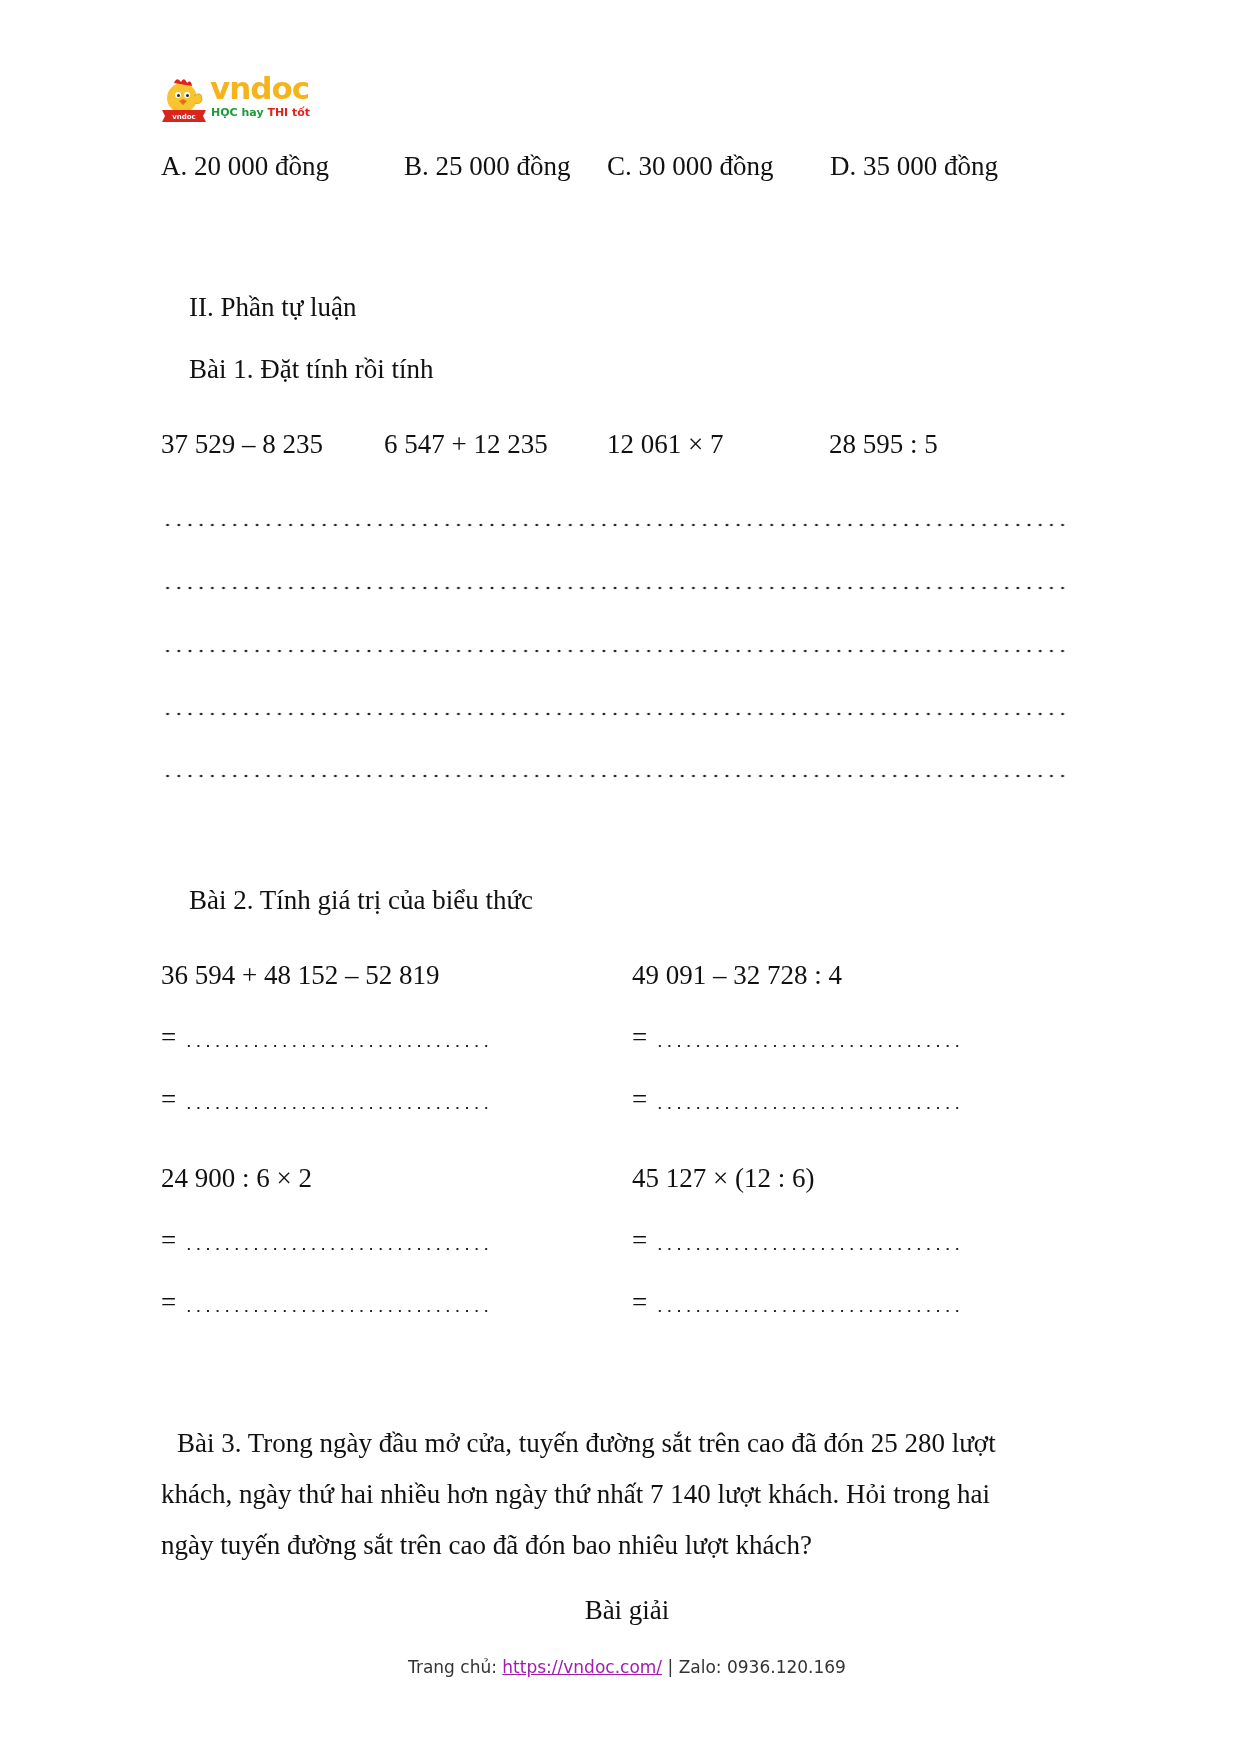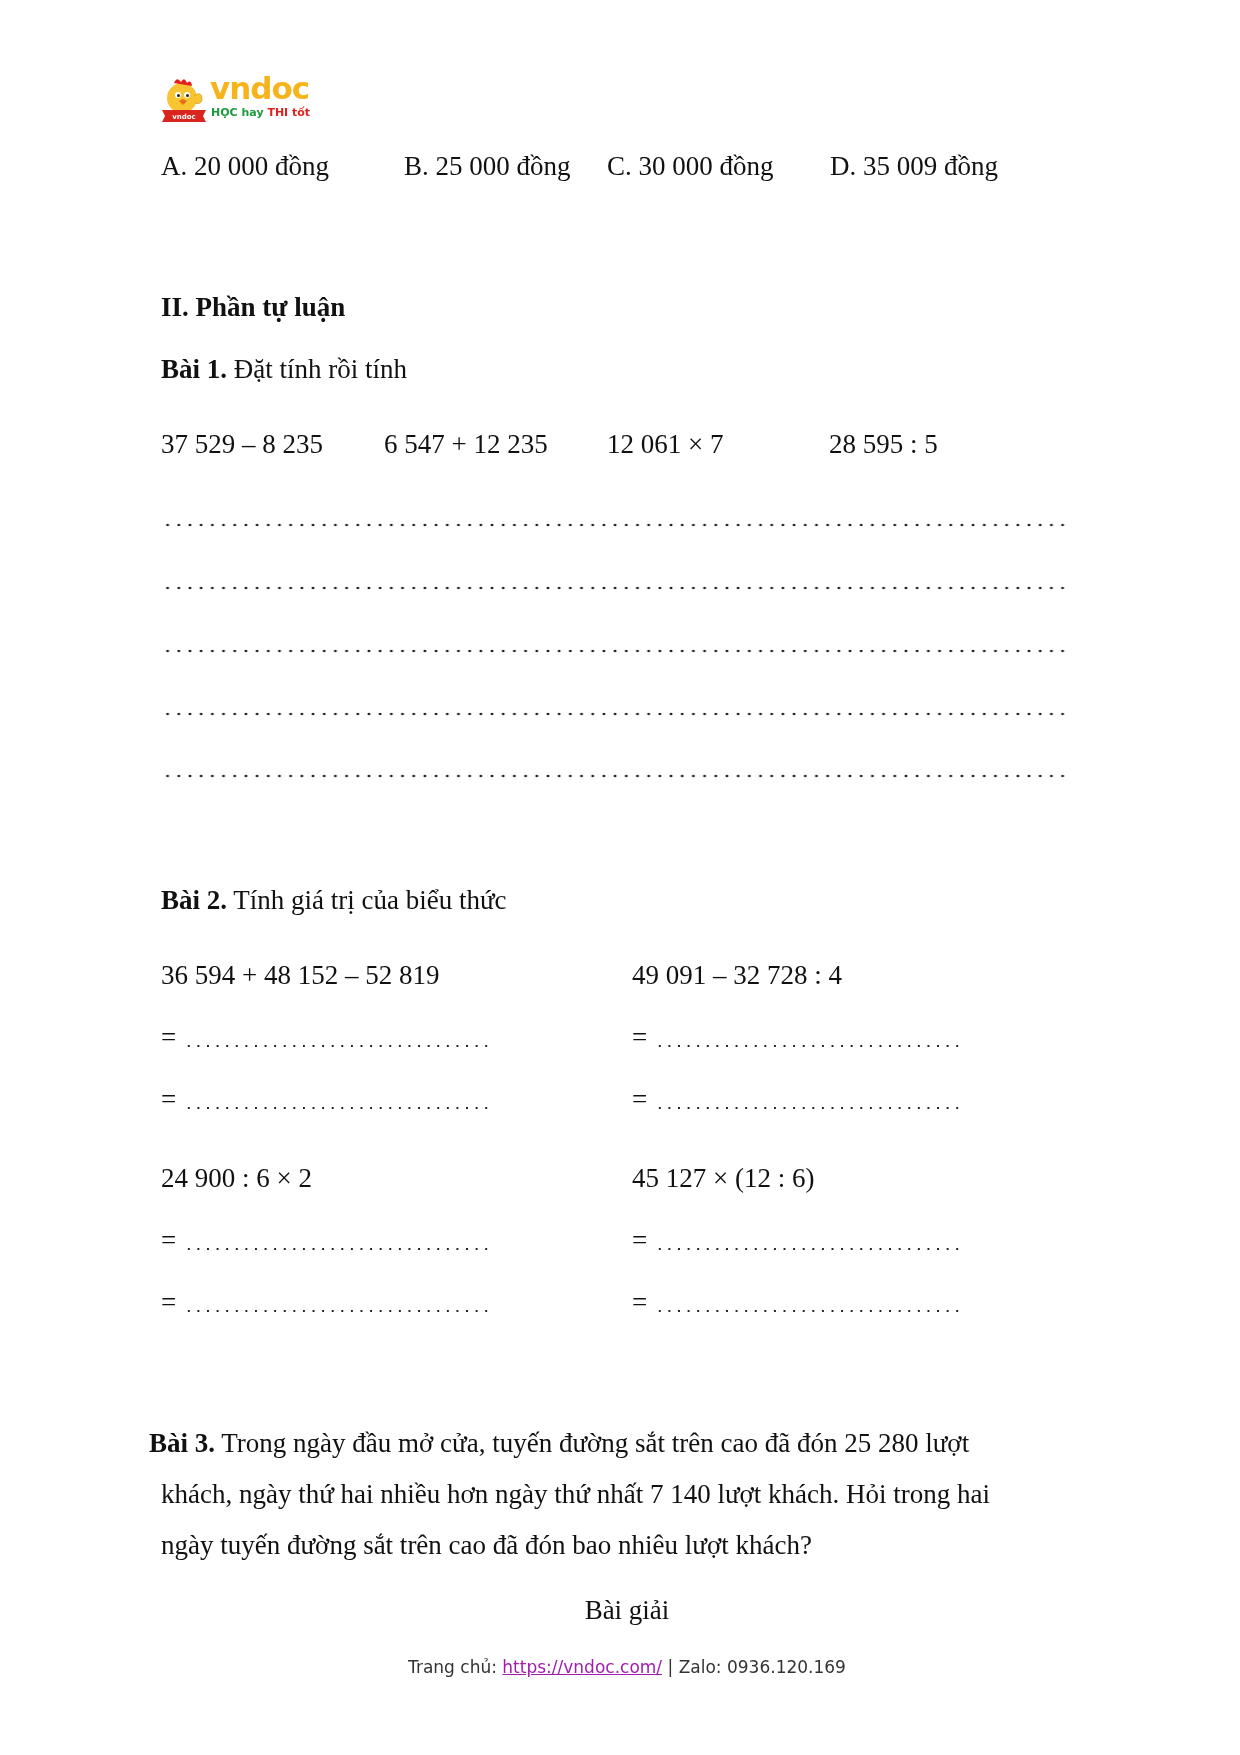--- a/index.html
+++ b/index.html
@@ -1,20 +1,20 @@
 <!DOCTYPE html>
 <html><head>
 <meta charset="utf-8">
 <style>
   html, body { margin: 0; padding: 0; background: #ffffff; }
   body { width: 1240px; height: 1755px; position: relative; overflow: hidden;
          font-family: "Liberation Serif", "DejaVu Serif", serif; color: #111; }
   .abs { position: absolute; white-space: nowrap; }
   .t { font-size: 27px; line-height: 32px; text-align: center; }
-  .b { font-weight: bold; }
+  .b { font-weight: normal; margin-left: 28px; }
   .logo { position: absolute; left: 160px; top: 74px; width: 160px; height: 52px; }
   .logo-word { position: absolute; left: 50px; top: -4px; font-family: "DejaVu Sans", sans-serif;
                font-weight: bold; font-size: 31px; color: #f5b31c; letter-spacing: -1px; }
   .logo-tag { position: absolute; left: 51px; top: 32px; font-family: "DejaVu Sans", sans-serif;
               font-weight: bold; font-size: 11px; white-space: nowrap; }
   .logo-tag .g { color: #1c9b3c; }
   .logo-tag .r { color: #e0211d; }
   .dots-line { position: absolute; left: 162px; width: 908px; height: 4px;
                background-image: radial-gradient(circle, #222 1.3px, transparent 1.6px);
                background-size: 11.2px 4px; background-repeat: repeat-x; }
@@ -41,21 +41,21 @@
     <path d="M2 34 h44 l-3 6 l3 6 h-44 l3 -6 z" fill="#d8261f"></path>
     <text x="24" y="43" font-size="7" fill="#fff" text-anchor="middle" font-family="DejaVu Sans, sans-serif" font-weight="bold">vndoc</text>
   </svg>
   <span class="logo-word">vndoc</span>
   <span class="logo-tag"><span class="g">HỌC hay</span> <span class="r">THI tốt</span></span>
 </div>
 
 <div class="abs t" style="left:161px;top:150px">A. 20 000 đồng</div>
 <div class="abs t" style="left:404px;top:150px">B. 25 000 đồng</div>
 <div class="abs t" style="left:607px;top:150px">C. 30 000 đồng</div>
-<div class="abs t" style="left:830px;top:150px">D. 35 009 đồng</div>
+<div class="abs t" style="left:830px;top:150px">D. 35 000 đồng</div>
 
 <div class="abs t b" style="left:161px;top:291px">II. Phần tự luận</div>
 
 <div class="abs t" style="left:161px;top:353px">
   <span class="b">Bài 1.</span>
   <span>Đặt tính rồi tính</span>
 </div>
 <div class="abs t" style="left:161px;top:428px">37 529 – 8 235</div>
 <div class="abs t" style="left:384px;top:428px">6 547 + 12 235</div>
 <div class="abs t" style="left:607px;top:428px">12 061 × 7</div>

